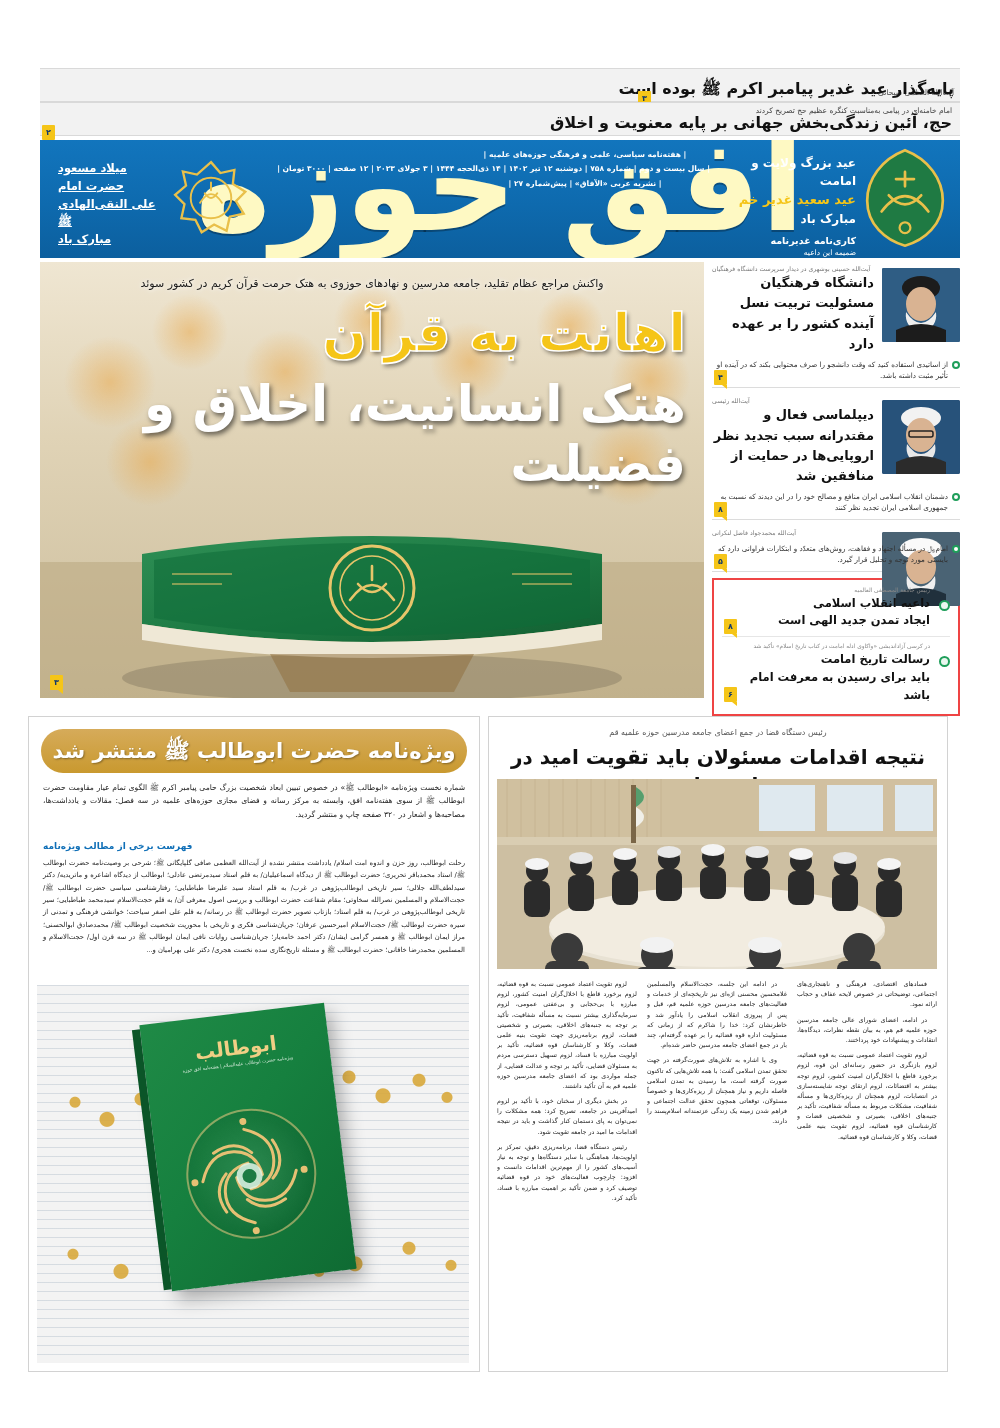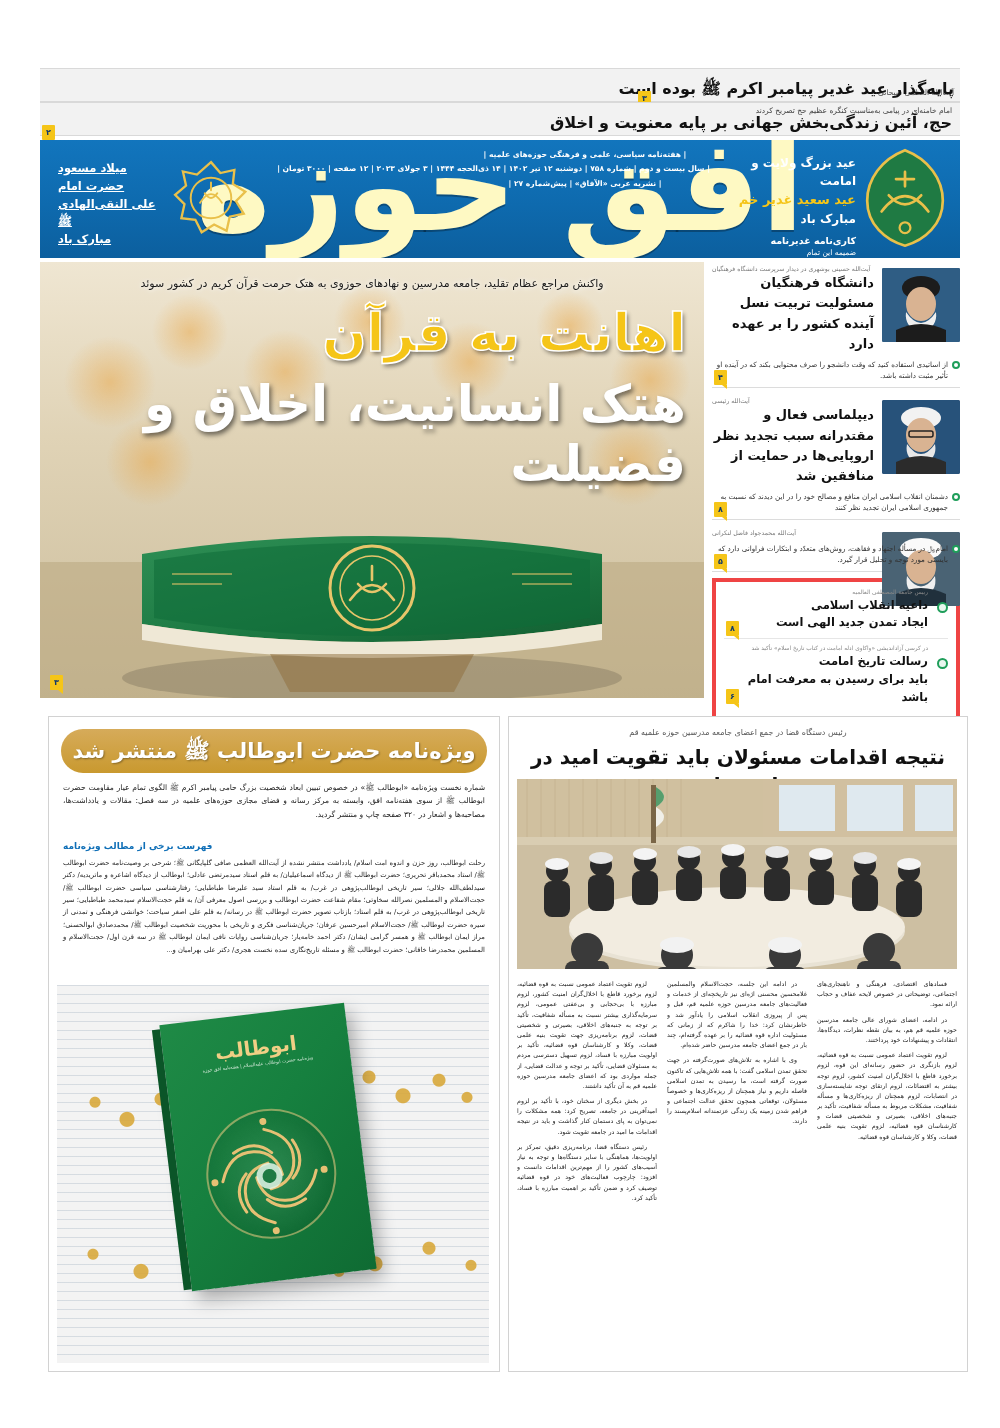--- a/index.html
+++ b/index.html
@@ -108,21 +108,21 @@
     font-size:7.2px;color:#333;line-height:1.55;text-align:right;padding-right:12px;
   }
   .si-bullet{
     position:absolute;right:0;top:2px;width:8px;height:8px;border-radius:50%;
     background:#fff;border:2px solid #1f9e5a;
   }
   .si-badge{position:absolute;left:2px;bottom:2px;}
 
   
   .bulletbox{
-    width:248px;border:4px solid #ef4444;padding:6px 8px 10px 8px;margin-top:2px;background:#fff;
+    width:248px;border:2px solid #ef4444;padding:6px 8px 10px 8px;margin-top:2px;background:#fff;
   }
   .bulletrow{position:relative;padding-right:20px;padding-bottom:6px;margin-bottom:5px;border-bottom:1px solid #e6e6e6;}
   .bulletrow:last-child{border-bottom:none;margin-bottom:0;padding-bottom:0;}
   .bulletrow .ring{
     position:absolute;right:0;top:14px;width:11px;height:11px;border-radius:50%;
     border:2px solid #1f9e5a;background:#eaf7ef;
   }
   .bulletrow .bk{font-size:5.8px;color:#888;line-height:1.5;text-align:right;white-space:nowrap;overflow:hidden;}
   .bulletrow .bh{font-size:11.5px;font-weight:bold;color:#111;line-height:1.55;text-align:right;}
   .bulletrow .bbadge{position:absolute;left:2px;bottom:2px;}
@@ -147,21 +147,21 @@
   }
   .hero-h2{
     position:absolute;top:112px;right:18px;left:18px;text-align:right;
     font-size:50px;font-weight:bold;color:#ffffff;line-height:1.2;
     text-shadow:2px 3px 5px rgba(0,0,0,.55);
     letter-spacing:-1px;
   }
   .hero-badge{position:absolute;left:10px;bottom:8px;}
 
   
-  .bottomwrap{position:absolute;left:48px;top:716px;width:920px;height:656px;}
+  .bottomwrap{position:absolute;left:28px;top:716px;width:920px;height:656px;}
   .panel{position:absolute;top:0;border:1px solid #d2d2d2;background:#fff;height:656px;}
   .panel-left{right:0;width:460px;}
   .panel-right{left:0;width:452px;}
 
   .pl-kicker{
     position:absolute;top:10px;right:16px;left:16px;text-align:center;
     font-size:8px;color:#555;line-height:1.4;
   }
   .pl-head{
     position:absolute;top:26px;right:12px;left:12px;text-align:center;
@@ -300,21 +300,21 @@
           <path d="M50 2 C76 12 92 34 92 58 C92 84 72 102 50 108 C28 102 8 84 8 58 C8 34 24 12 50 2 Z" fill="#1f7a43" stroke="#e9c04a" stroke-width="3"></path>
           <path d="M24 70 q26 -34 52 0 M32 52 q18 20 36 0 M50 26 v16 M40 34 h20" fill="none" stroke="#e9c04a" stroke-width="3" stroke-linecap="round"></path>
           <circle cx="50" cy="88" r="6" fill="none" stroke="#e9c04a" stroke-width="2.5"></circle>
         </svg>
       </div>
       <div class="txt">
         <div class="l1">عید بزرگ ولایت و امامت</div>
         <div class="l2">عید سعید غدیر خم</div>
         <div class="l3">مبارک باد</div>
         <div class="l4">کاری‌نامه غدیرنامه</div>
-        <div class="l5">ضمیمه این تمام</div>
+        <div class="l5">ضمیمه این داعیه</div>
       </div>
     </div>
   </div>
 
   <div class="mainwrap">
 
     <div class="hero">
       <div class="hero-photo">
         <svg width="664" height="436" viewBox="0 0 664 436" preserveAspectRatio="none" aria-hidden="true">
           <defs>

